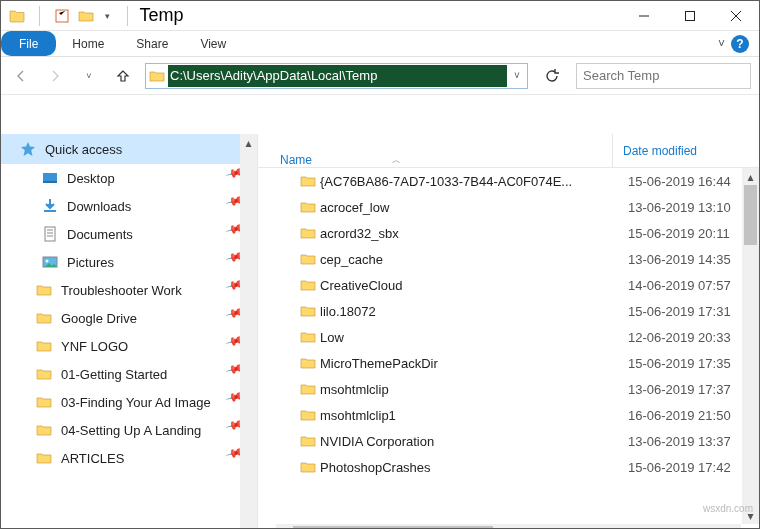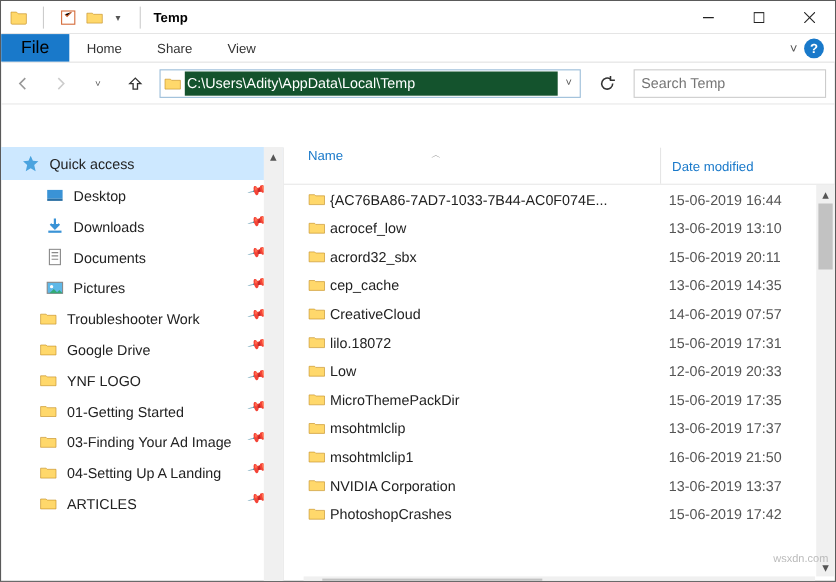--- a/index.html
+++ b/index.html
@@ -2,26 +2,26 @@
 <html><head>
 <meta charset="utf-8">
 <style>
 * { margin: 0; padding: 0; box-sizing: border-box; font-family: 'Segoe UI', sans-serif; font-size: 12px; }
 body { background: #fff; width: 760px; height: 529px; overflow: hidden; border: 1px solid #5a5a5a; position: relative; }
 
 .titlebar { height: 30px; display: flex; align-items: center; background: #fff; border-bottom: 1px solid #e5e5e5; }
 .titlebar .qat { display: flex; align-items: center; gap: 8px; padding-left: 8px; }
 .titlebar .qat-icon { width: 16px; height: 16px; display: flex; align-items: center; justify-content: center; }
 .titlebar .divider { height: 20px; border-left: 1px solid #ccc; margin: 0 6px; }
-.titlebar .title { padding-left: 6px; font-size: 12px; font-weight: bold; }
+.titlebar .title { padding-left: 6px; font-size: 18px; }
 .titlebar .window-controls { margin-left: auto; display: flex; }
 .titlebar .window-controls div { width: 46px; height: 30px; display: flex; align-items: center; justify-content: center; }
 
 .ribbon { height: 26px; display: flex; align-items: stretch; border-bottom: 1px solid #e1e1e1; background: #fff; }
-.ribbon .file-tab { background: #1979ca; color: #000000; padding: 0 18px; display: flex; align-items: center; font-size: 16px; }
+.ribbon .file-tab { background: #1979ca; color: #ffffff; padding: 0 18px; display: flex; align-items: center; font-size: 12px; border-radius: 10px; }
 .ribbon .tab { padding: 0 16px; display: flex; align-items: center; font-size: 12px; color: #333; }
 .ribbon .right { margin-left: auto; display: flex; align-items: center; gap: 6px; padding-right: 10px; }
 .ribbon .help-icon { width: 18px; height: 18px; border-radius: 50%; background: #1979ca; color: #fff; display: flex; align-items: center; justify-content: center; font-weight: bold; }
 
 .navbar { height: 38px; display: flex; align-items: center; gap: 10px; padding: 0 8px; border-bottom: 1px solid #e8e8e8; }
 .navbar .navbtn { width: 24px; height: 24px; display: flex; align-items: center; justify-content: center; color: #888; border-radius: 2px; }
 .navbar .navbtn.enabled { color: #222; }
 .navbar .addressbar { flex: 1; height: 26px; border: 1px solid #9bbdd9; display: flex; align-items: center; background: #fff; }
 .navbar .addressbar .folder-glyph { width: 22px; display: flex; align-items: center; justify-content: center; }
 .navbar .addressbar input { flex: 1; border: none; outline: none; height: 22px; padding: 0; background: #14532d; color: #fff; font-size: 13px; padding-left: 2px; }
@@ -39,25 +39,25 @@
 .sidebar .sb-item .label { flex: 1; font-size: 13px; color: #222; }
 .sidebar .sb-item .pin { color: #888; padding-right: 16px; transform: rotate(30deg); }
 .sidebar .sb-sub { padding-left: 40px; }
 .sidebar .folder-sub { padding-left: 34px; }
 
 .sb-scroll { position: absolute; right: 0; top: 0; bottom: 0; width: 17px; background: #f0f0f0; display: flex; flex-direction: column; }
 .sb-scroll .arr { height: 17px; display: flex; align-items: center; justify-content: center; background: #f0f0f0; color: #555; }
 .sb-scroll .track { flex: 1; background: #f0f0f0; }
 
 .main { flex: 1; position: relative; overflow: hidden; }
-.main .header { height: 34px; display: flex; align-items: flex-start; border-bottom: 1px solid #e8e8e8; padding-left: 22px; }
+.main .header { height: 34px; display: flex; align-items: flex-end; border-bottom: 1px solid #e8e8e8; padding-left: 22px; gap: 12px; }
 .main .header .col-name { width: 320px; color: #1979ca; font-size: 12px; font-weight: normal; display: flex; align-items: center; gap: 80px; }
 .main .header .col-date { color: #1979ca; font-size: 12px; padding-left: 10px; border-left: 1px solid #e5e5e5; height: 100%; display: flex; align-items: center; }
 .main .header .sort { color: #888; font-size: 9px; }
-.main .rows { overflow: hidden; }
+.main .rows { overflow: hidden; padding-left: 20px; }
 .main .row { height: 26px; display: flex; align-items: center; padding-left: 22px; }
 .main .row .icon { width: 20px; display: flex; align-items: center; }
 .main .row .name { width: 300px; font-size: 13px; color: #222; white-space: nowrap; overflow: hidden; text-overflow: ellipsis; }
 .main .row .date { font-size: 13px; color: #555; padding-left: 8px; }
 
 .main-hscroll { position: absolute; left: 18px; right: 18px; bottom: 0; height: 17px; background: #f0f0f0; display: flex; }
 .main-hscroll .arr { width: 17px; display: flex; align-items: center; justify-content: center; color: #555; }
 .main-hscroll .thumb { width: 200px; background: #c2c2c2; margin: 2px 0; }
 .main-hscroll .track { flex: 1; }
 .main-vscroll { position: absolute; right: 0; top: 34px; bottom: 17px; width: 17px; background: #f0f0f0; display: flex; flex-direction: column; }

